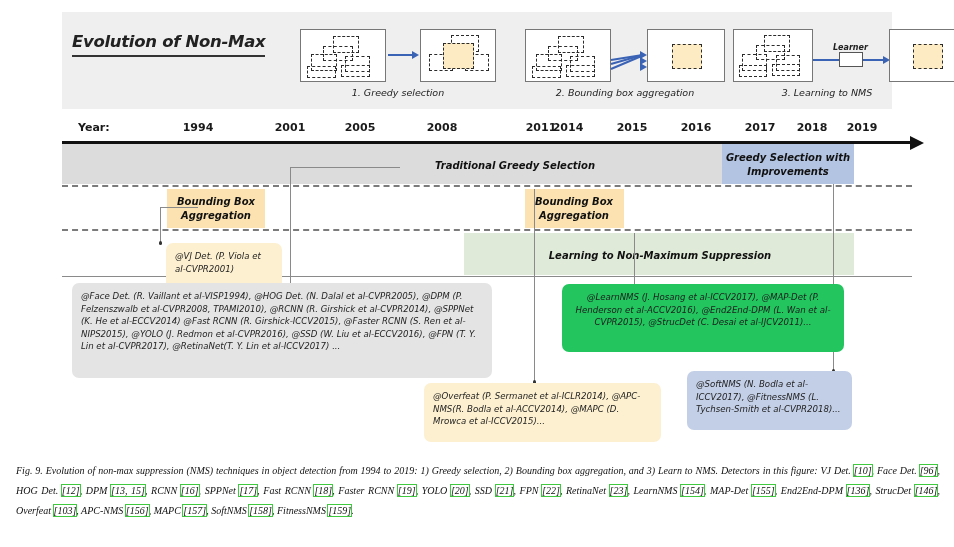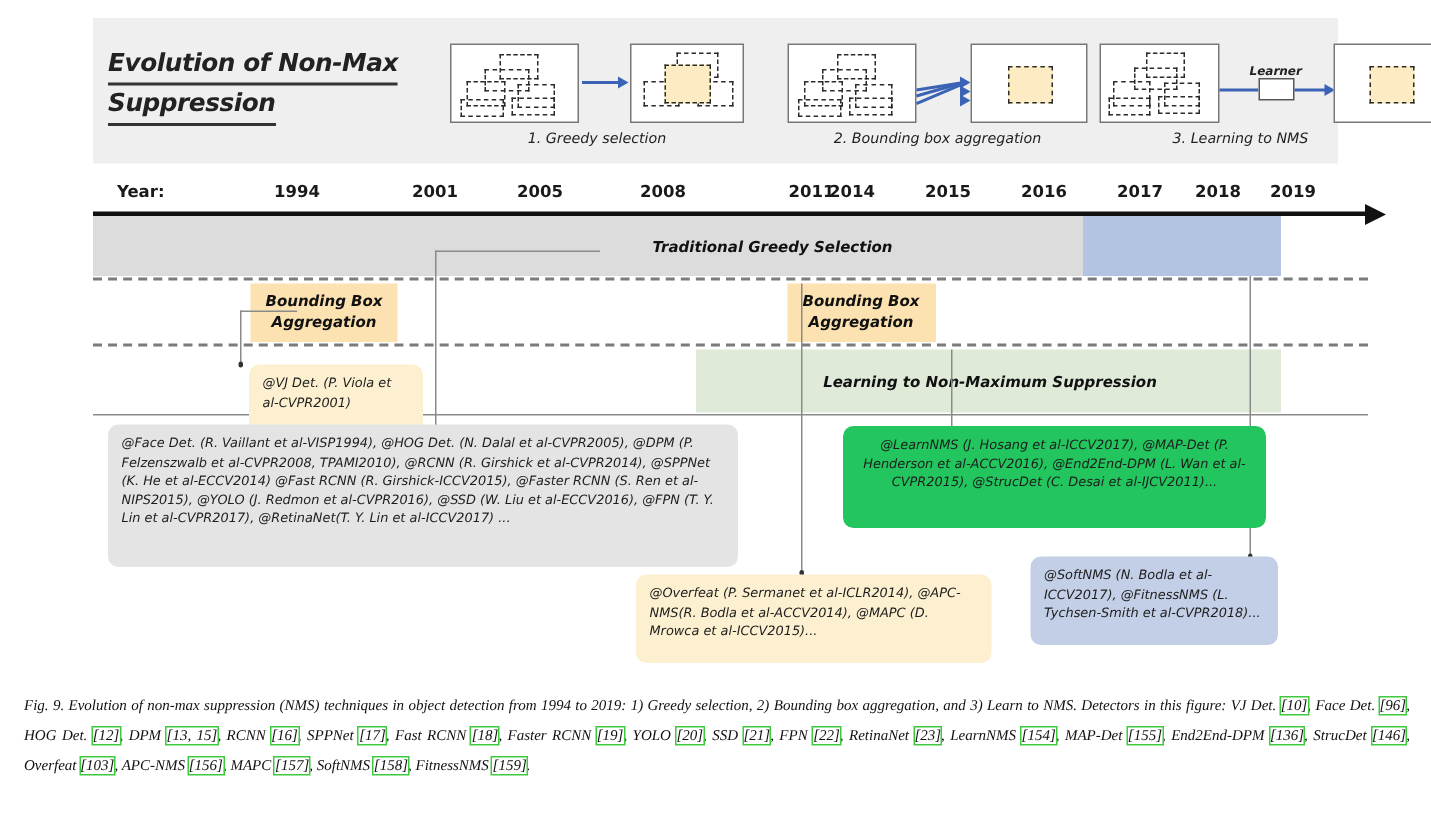--- a/index.html
+++ b/index.html
@@ -126,21 +126,20 @@
 </style>
 </head>
 <body>
 
 <div id="root">
 
   <div class="header-panel">
 
     <div class="header-title">
       <div><span class="ul">Evolution of Non-Max</span></div>
-      <div><span class="ul">Suppression</span></div>
     </div>
 
     <div class="stage-group" style="left:238px; width:196px; height:75px;padding-left:24px;">
       <div class="imgbox" style="left:0; width:86px; height:53px;">
         <div class="dbox" style="left:32px; top:6px; width:26px; height:17px;"></div>
         <div class="dbox" style="left:22px; top:16px; width:30px; height:15px;"></div>
         <div class="dbox" style="left:10px; top:24px; width:26px; height:17px;"></div>
         <div class="dbox" style="left:44px; top:26px; width:25px; height:16px;"></div>
         <div class="dbox" style="left:6px; top:36px; width:29px; height:12px;"></div>
         <div class="dbox" style="left:40px; top:35px; width:29px; height:12px;"></div>
@@ -209,20 +208,24 @@
   <div class="year-tick" style="left:696px;">2016</div>
   <div class="year-tick" style="left:760px;">2017</div>
   <div class="year-tick" style="left:812px;">2018</div>
   <div class="year-tick" style="left:862px;">2019</div>
   <div class="axis"></div>
   <div class="axis-arrow"></div>
 
   <div class="band" style="left:62px; top:144px; width:660px; height:40px; background:#dcdcdc;"></div>
   <div class="band" style="left:722px; top:144px; width:132px; height:40px; background:#b3c4e2;"></div>
   <div class="band-label" style="left:400px; top:159px; width:230px;">Traditional Greedy Selection</div>
+  <div class="band-label" style="left:722px; top:151px; width:132px;">
+    <span>Greedy Selection with</span><br>
+    <span>Improvements</span>
+  </div>
   <div class="band-row-sep" style="top:185px;"></div>
 
   <div class="band" style="left:167px; top:189px; width:98px; height:39px; background:#fbe2b0;"></div>
   <div class="band-label" style="left:160px; top:195px; width:112px;">
     <span>Bounding Box</span><br>
     <span>Aggregation</span>
   </div>
   <div class="band" style="left:525px; top:189px; width:99px; height:39px; background:#fbe2b0;"></div>
   <div class="band-label" style="left:518px; top:195px; width:112px;">
     <span>Bounding Box</span><br>

